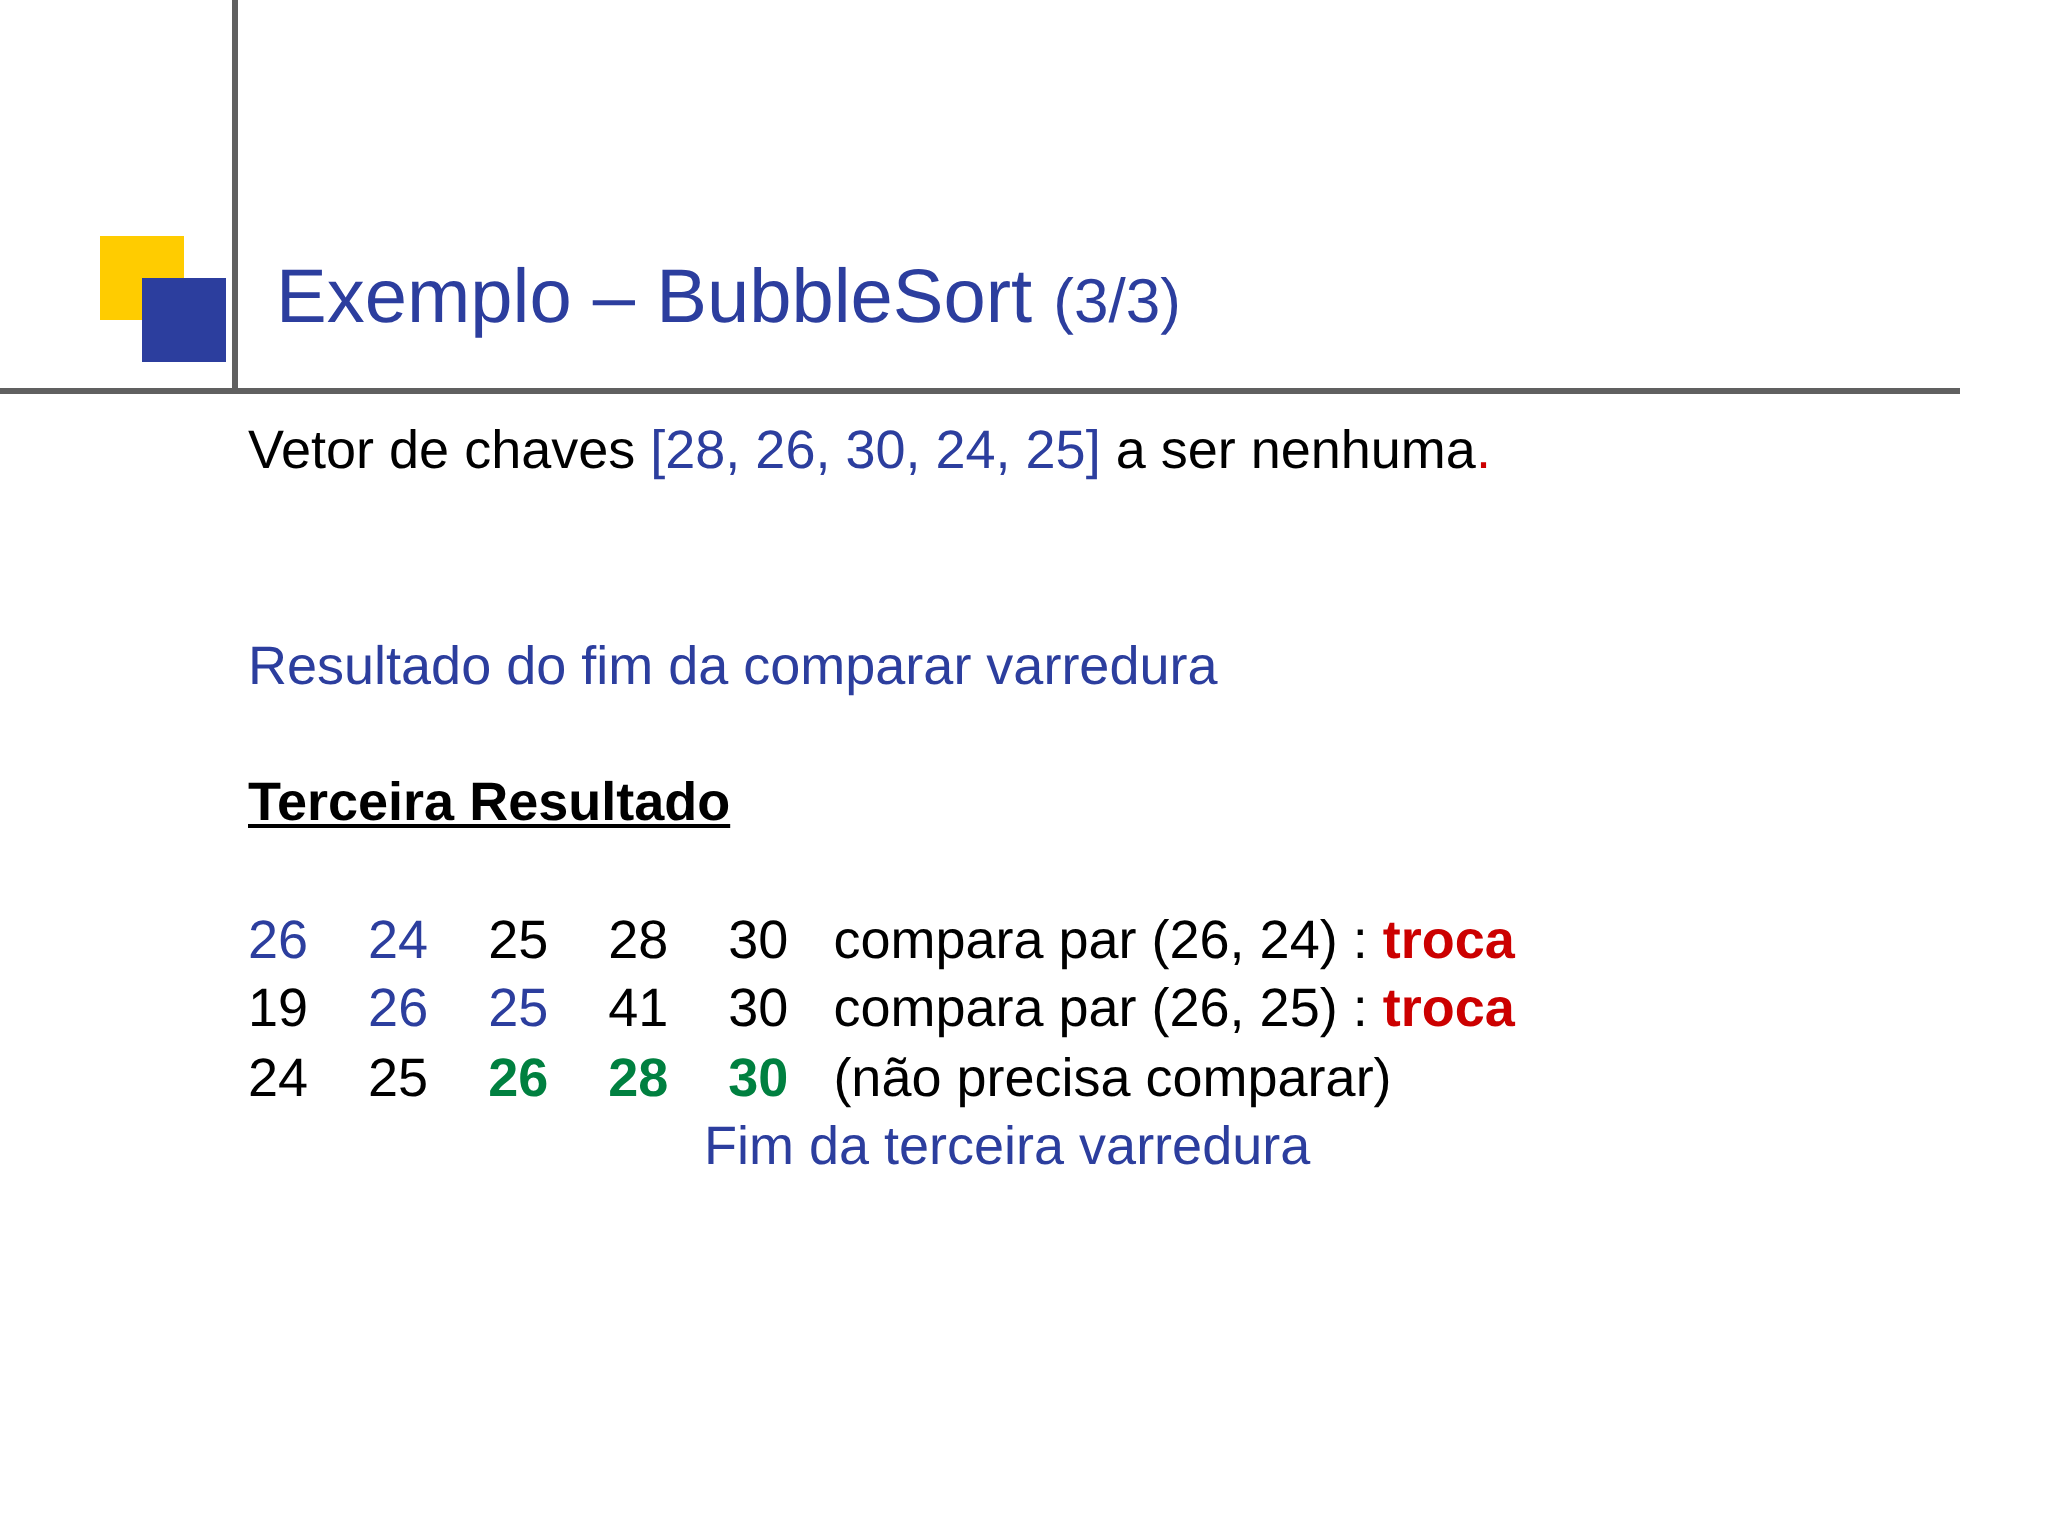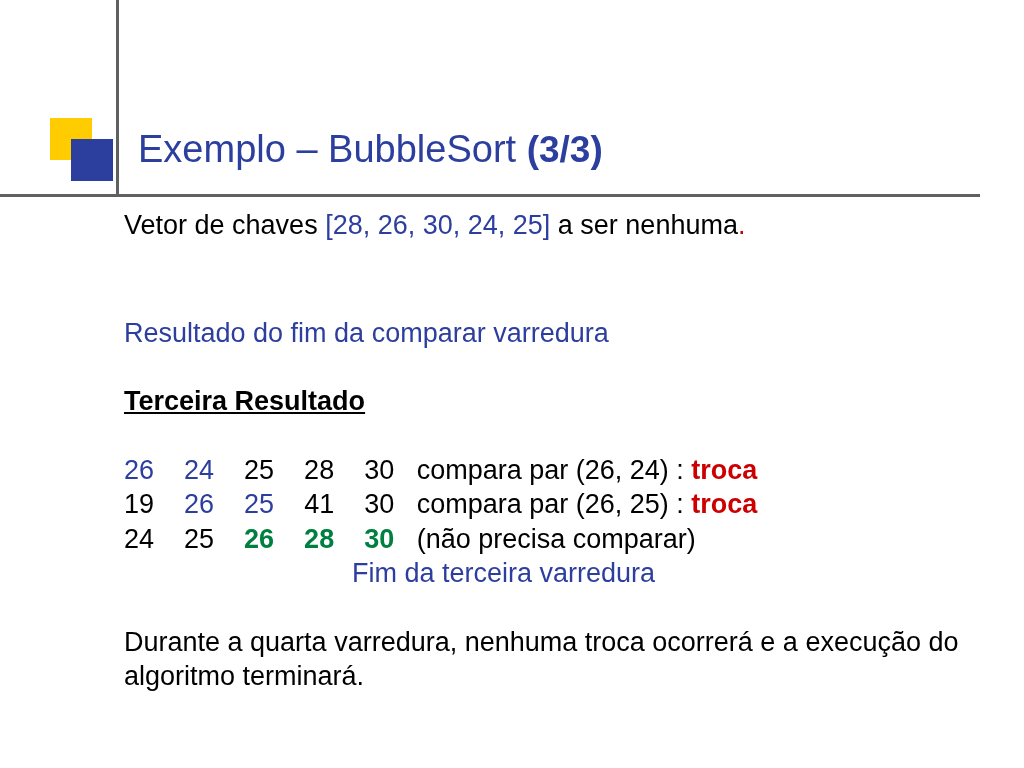--- a/index.html
+++ b/index.html
@@ -57,22 +57,21 @@
   }
   .title {
     position: absolute;
     left: 138px;
     top: 128px;
     font-size: 38px;
     color: #2c3e9e;
     font-family: Verdana, Arial, sans-serif;
   }
   .title .part {
-    font-size: 37px;
-    font-weight: bold;
+    font-size: 31px;
   }
   .body {
     position: absolute;
     left: 124px;
     top: 208px;
     width: 850px;
     font-size: 27px;
     line-height: 1.28;
     color: #000000;
     font-family: Verdana, Arial, sans-serif;
@@ -120,17 +119,16 @@
     <div class="row"><span class="blue-txt">26    24</span><span>    25    28    30   compara par (26, 24) : </span><span class="red-txt bold">troca</span></div>
 
     <div class="row"><span>19    </span><span class="blue-txt">26    25</span><span>    41    30   compara par (26, 25) : </span><span class="red-txt bold">troca</span></div>
 
     <div class="row"><span>24    25    </span><span class="green-txt bold">26    28    30</span><span>   (não precisa comparar)</span></div>
 
     <div class="row note-row">Fim da terceira varredura</div>
 
     <div class="blank-row"></div>
 
-    <div style="white-space:normal;">Durante a quarta varredura, nenhuma troca ocorrerá e a execução do algoritmo terminará.</div>
 
   </div>
 
 </div>
 
 </body></html>

